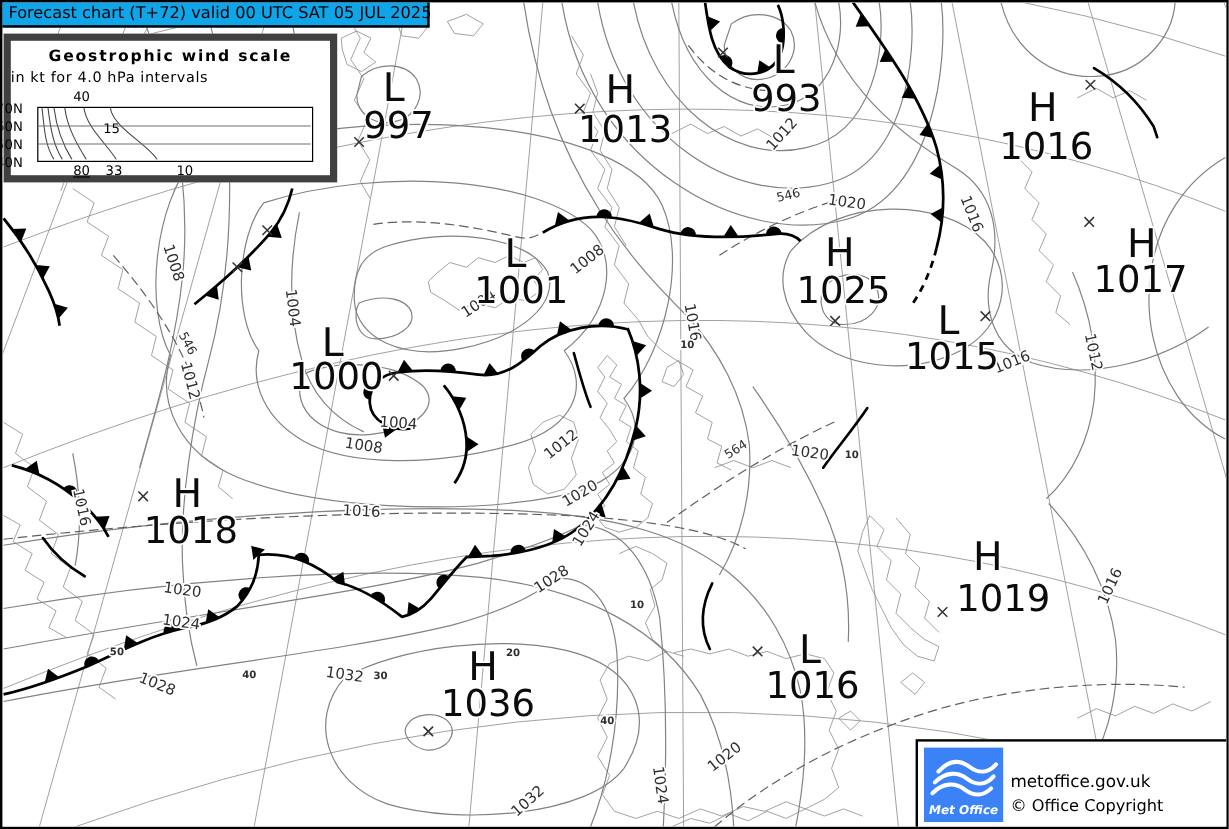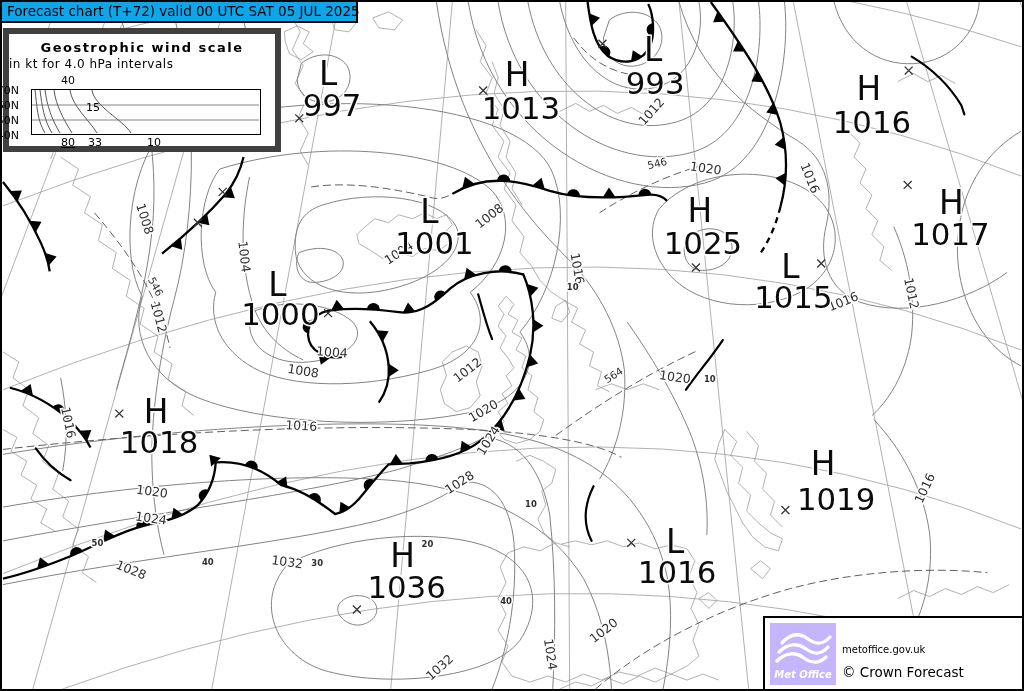--- a/index.html
+++ b/index.html
@@ -5,22 +5,22 @@
   html,body{margin:0;padding:0;background:#fff;}
   #frame{position:relative;width:1024px;height:691px;background:#fff;border:2px solid #000;box-sizing:border-box;overflow:hidden;font-family:"DejaVu Sans","Liberation Sans",sans-serif;}
   #map-svg{position:absolute;left:0;top:0;width:100%;height:100%;}
   #title-bar{position:absolute;left:-2px;top:-2px;width:358px;height:23px;background:#0ea5e9;border:2px solid #000;box-sizing:border-box;font-size:13.5px;line-height:19px;padding-left:5px;white-space:nowrap;z-index:5;}
   #wind-scale{position:absolute;left:1px;top:26px;width:278px;height:124px;background:#fff;border:6px solid #404040;box-sizing:border-box;z-index:4;}
   #ws-title{text-align:center;font-weight:bold;font-size:13px;letter-spacing:1.5px;margin-top:6px;}
   #ws-sub{text-align:left;font-size:12px;letter-spacing:.5px;margin-top:2px;}
   .ws-lbl{position:absolute;font-size:11px;}
   #ws-plot{position:absolute;left:22px;top:55px;width:230px;height:46px;border:1.5px solid #000;box-sizing:border-box;}
   #branding{position:absolute;right:-2px;bottom:-2px;width:261px;height:75px;background:#fff;border:2px solid #000;box-sizing:border-box;z-index:5;}
-  #mo-logo{position:absolute;left:5px;top:5px;width:66px;height:62px;background:#c4b5fd;}
-  #brand-url{position:absolute;left:77px;top:26px;font-size:10px;}
+  #mo-logo{position:absolute;left:5px;top:5px;width:66px;height:62px;background:#3b82f6;}
+  #brand-url{position:absolute;left:77px;top:26px;font-size:14px;}
   #brand-copy{position:absolute;left:77px;top:46px;font-size:13.5px;}
 </style>
 </head>
 <body>
 
 <div id="frame">
   <svg id="map-svg" viewBox="0 0 1024 691">
       <path d="M 110,0 L -150,691" stroke="#9c9c9c" stroke-width="0.8" fill="none"></path>
       <path d="M 224,0 L 30,691" stroke="#9c9c9c" stroke-width="0.8" fill="none"></path>
       <path d="M 338,0 L 210,691" stroke="#9c9c9c" stroke-width="0.8" fill="none"></path>
@@ -290,15 +290,15 @@
   <div id="branding">
     <div id="mo-logo">
       <svg width="66" height="62" viewBox="0 0 66 62">
         <path d="M 12,20 C 21,10 30,10 38,16 C 46,22 54,21 60,14" stroke="#fff" stroke-width="3.4" fill="none" stroke-linecap="round"></path>
         <path d="M 9,29 C 18,20 28,20 36,26 C 44,32 52,31 58,24" stroke="#fff" stroke-width="3.4" fill="none" stroke-linecap="round"></path>
         <path d="M 7,38 C 16,29 26,29 34,35 C 42,41 50,40 56,34" stroke="#fff" stroke-width="3.4" fill="none" stroke-linecap="round"></path>
         <text x="33" y="55" fill="#fff" font-size="10" font-style="italic" font-weight="bold" text-anchor="middle" font-family="DejaVu Sans, sans-serif">Met Office</text>
       </svg>
     </div>
     <div id="brand-url">metoffice.gov.uk</div>
-    <div id="brand-copy">© Crown Forecast</div>
+    <div id="brand-copy">© Office Copyright</div>
   </div>
 </div>
 
 </body></html>

